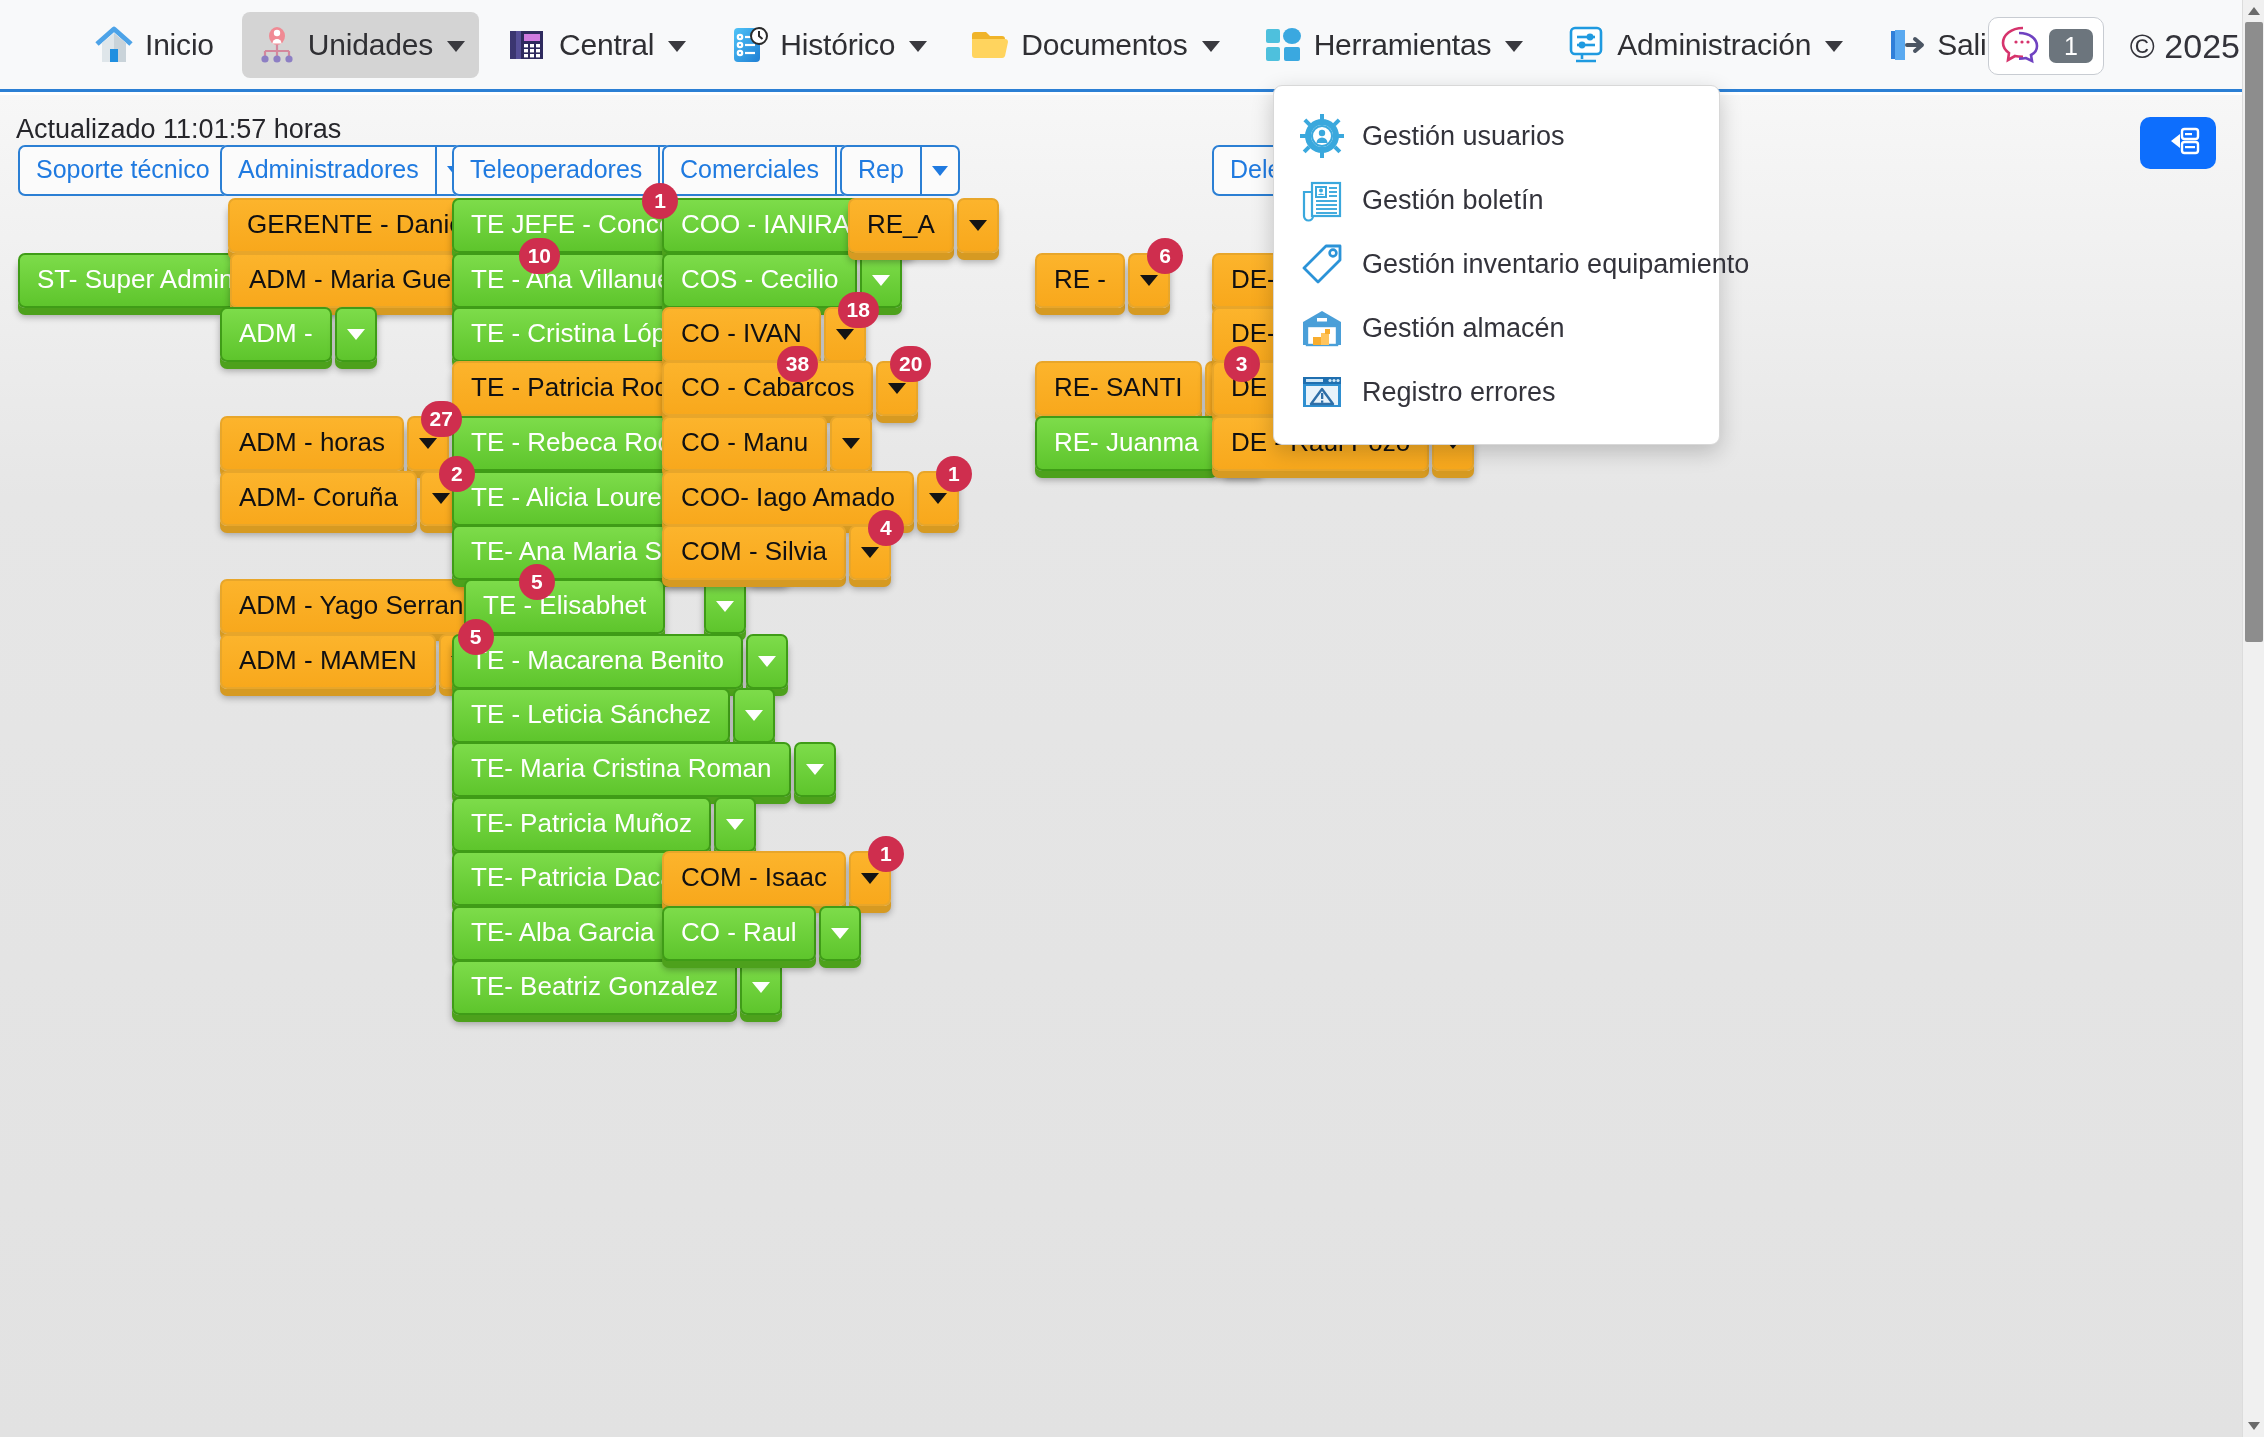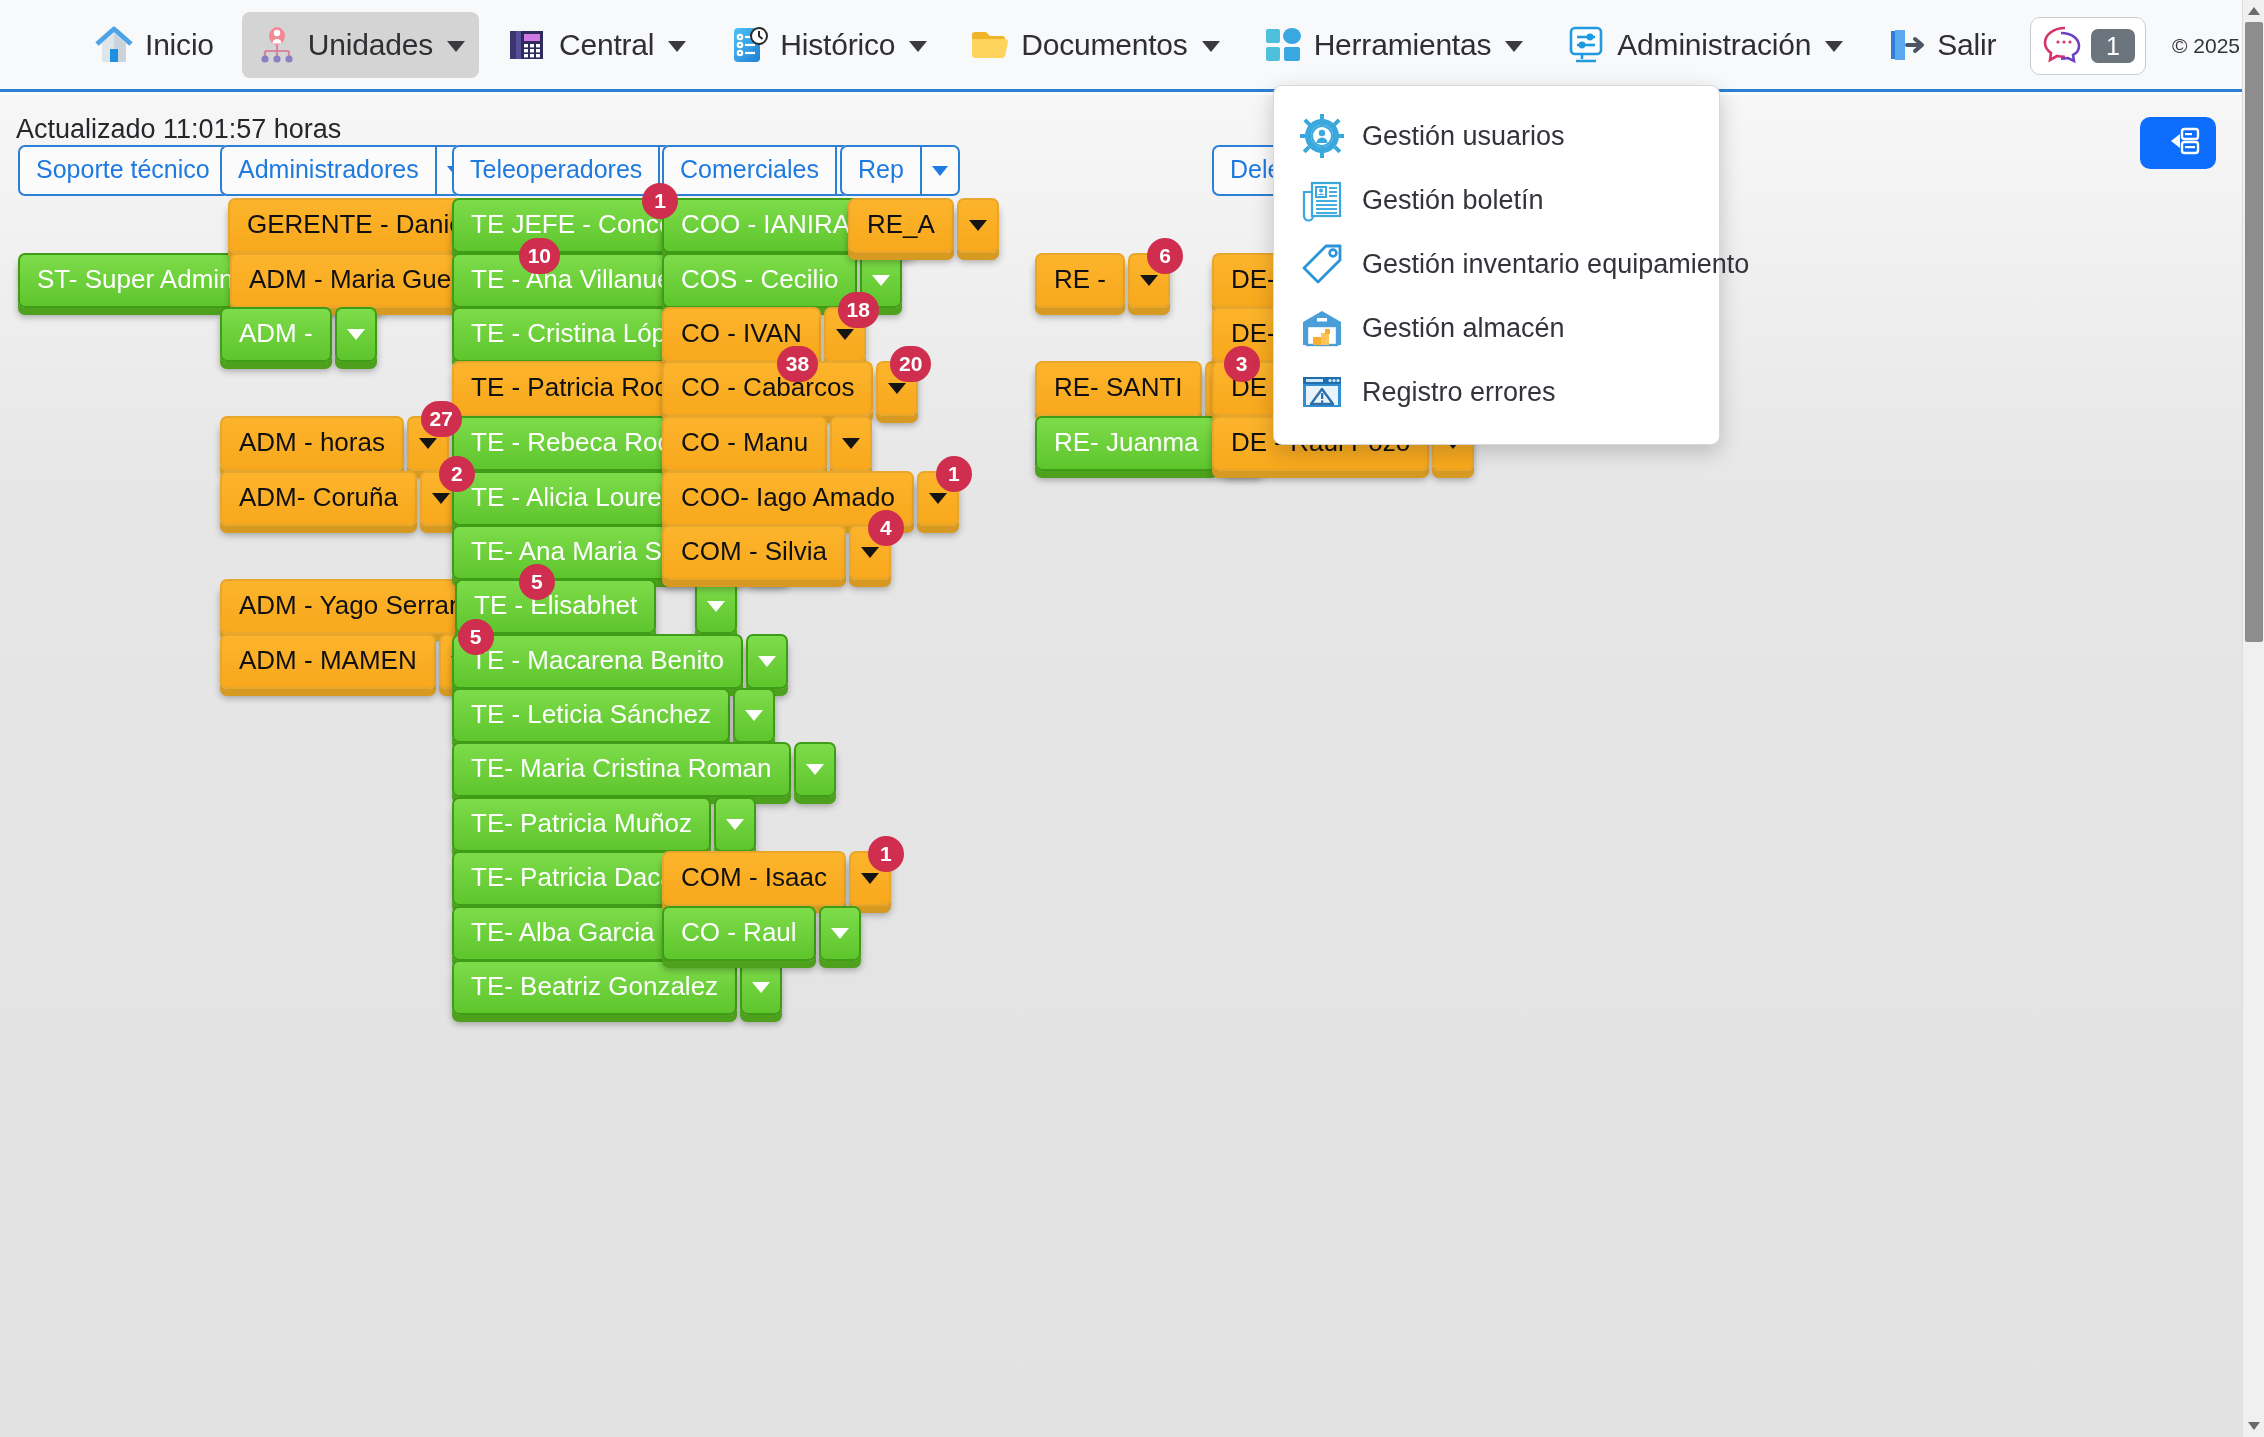--- a/index.html
+++ b/index.html
@@ -52,21 +52,21 @@
   #chat-pill {
     display: flex; align-items: center;
     border: 1px solid #c8ccd2; border-radius: 10px;
     background: #fff; padding: 6px 10px; gap: 8px;
     cursor: pointer;
   }
   #chat-count {
     background: #6c757d; color: #fff; font-size: 25px;
     border-radius: 7px; padding: 3px 15px; line-height: 1.15;
   }
-  #copyright { font-size: 21px; color: #33333a; }
+  #copyright { font-size: 34px; color: #33333a; }
 
   
   #vscroll {
     position: absolute; right: 0; top: 0;
     width: 22px; height: 1437px;
     background: #f0f0f0; z-index: 60;
     border-left: 1px solid #dcdcdc;
   }
   #vscroll .track-up, #vscroll .track-down {
     height: 22px; background: #f0f0f0;
@@ -490,21 +490,21 @@
           <div class="n-drop" style="position:relative;">
             <span class="caret-node"></span>
           </div>
         </div>
         <div class="node green" style="top: 430px; left: 0px;">
           <div class="n-main">TE- Ana Maria Santos</div>
           <div class="n-drop" style="position:relative;">
             <span class="caret-node"></span>
           </div>
         </div>
-        <div class="node green" style="top: 484px; left: 3px; gap: 36px;">
+        <div class="node green" style="top: 484px; left: 12px; gap: 36px;">
           <div class="n-main">TE - Elisabhet</div>
           <div class="n-drop" style="position:relative;">
             <span class="caret-node"></span>
           </div>
         </div>
         <div class="node green" style="top: 539px; left: 0px;">
           <div class="n-main">TE - Macarena Benito</div>
           <div class="n-drop" style="position:relative;">
             <span class="caret-node"></span>
           </div>

